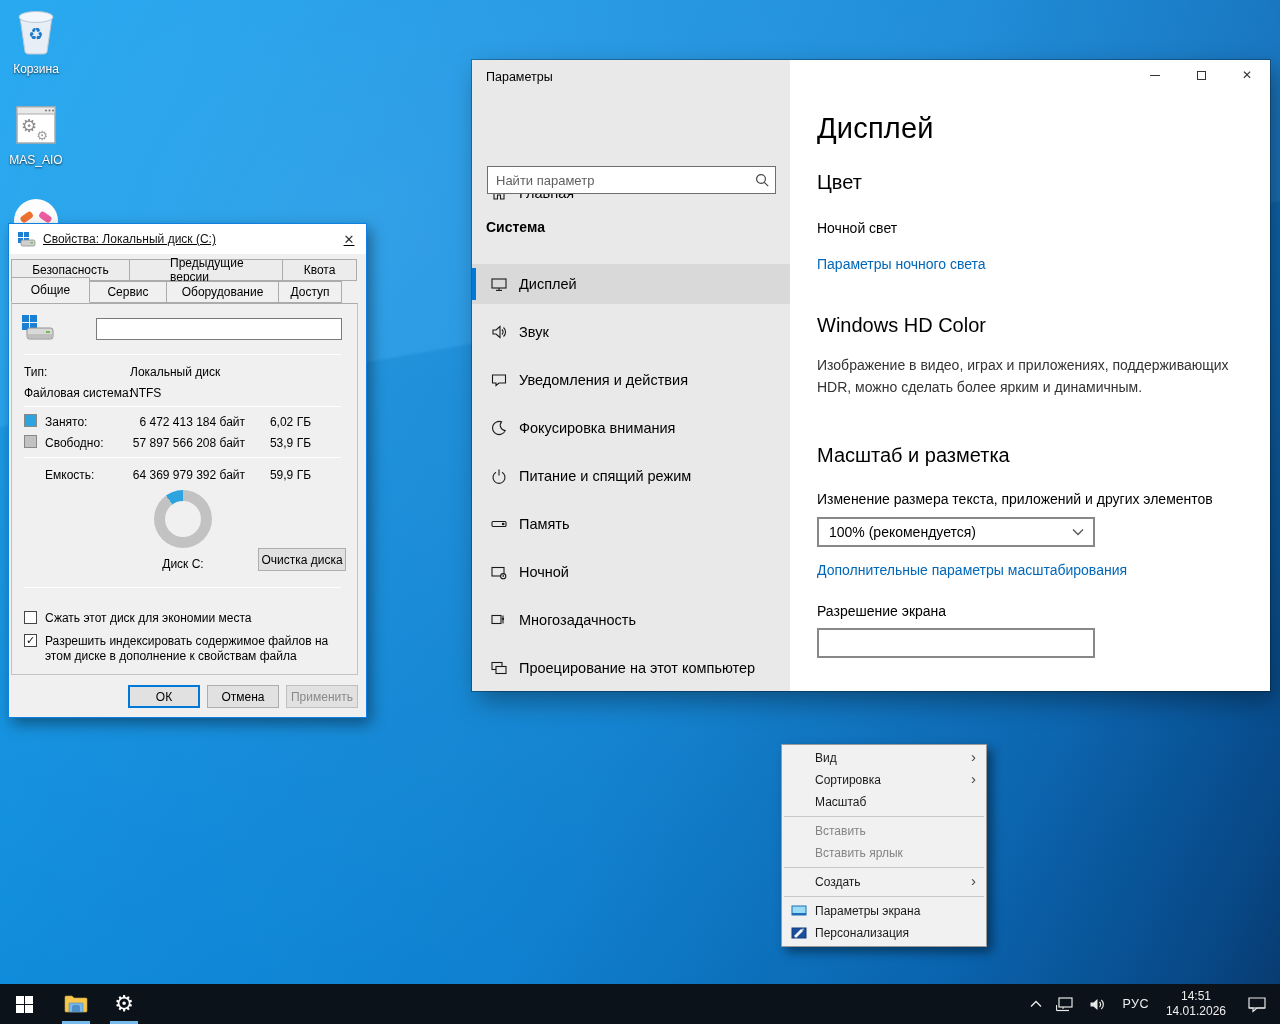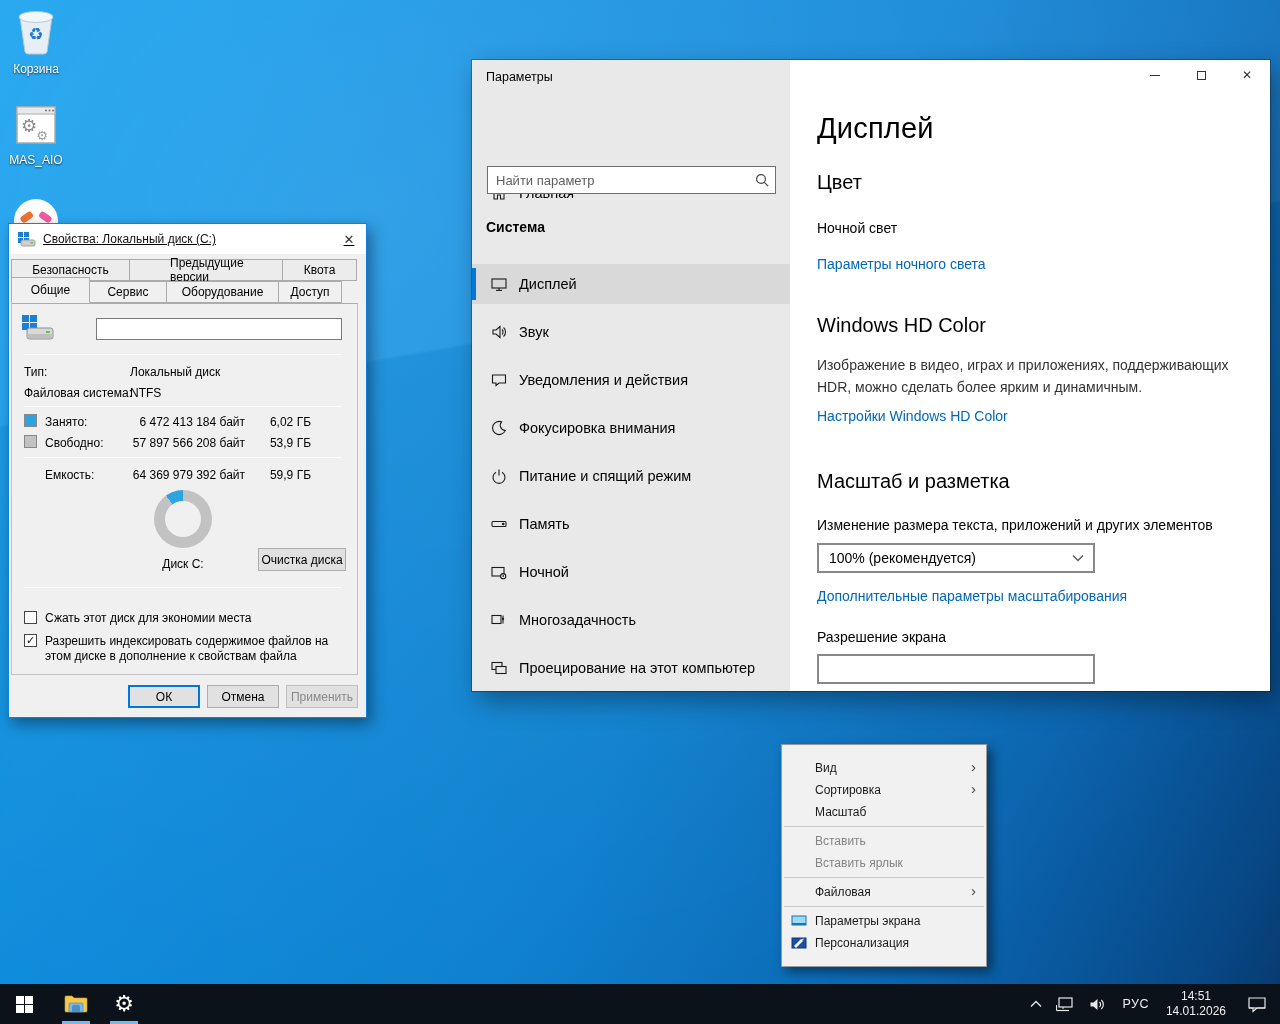--- a/index.html
+++ b/index.html
@@ -91,21 +91,21 @@
   .cleanup { position:absolute; right:11px; width:88px; height:23px; }
   .cb { position:absolute; left:12px; width:13px; height:13px; background:#fff; border:1px solid #454545; font-size:11px; line-height:11px; text-align:center; color:#111; }
   .cb-lbl { position:absolute; left:33px; line-height:15px; }
   .pd-buttons { position:absolute; bottom:9px; right:8px; display:flex; }
   .pd-buttons .btn { width:72px; height:23px; margin-left:7px; }
   .btn.default { border:2px solid #0078d7; }
   .btn.disabled { color:#8a8a8a; border-color:#bfbfbf; }
 
   
   .ctxmenu { position:absolute; left:781px; top:744px; width:206px; background:#f1f1f1; border:1px solid #999;
-    box-shadow:5px 5px 10px rgba(0,0,0,.45); z-index:40; padding:12px 0; }
+    box-shadow:5px 5px 10px rgba(0,0,0,.45); z-index:40; padding:2px 0; }
   .mi { height:22px; display:flex; align-items:center; position:relative; font-size:12px; color:#1a1a1a; }
   .mi .mtx { margin-left:33px; }
   .mi.disabled { color:#848484; }
   .mi .arrow { position:absolute; right:10px; font-size:15px; color:#444; line-height:1; top:2px; }
   .mi .mico { position:absolute; left:9px; top:3px; width:16px; height:16px; }
   .msep { height:1px; background:#c9c9c9; margin:3px 2px; }
 
   svg { display:block; }
 </style>
 </head>
@@ -272,21 +272,20 @@
       </div>
       <div class="s-content">
         <div class="h1">Дисплей</div>
 
         <div class="h2" style="margin-top:26px;">Цвет</div>
         <div class="lbl14" style="margin-top:26px;">Ночной свет</div>
         <div class="link" style="margin-top:20px;">Параметры ночного света</div>
 
         <div class="h2" style="margin-top:42px;">Windows HD Color</div>
         <div class="para" style="margin-top:17px;">Изображение в видео, играх и приложениях, поддерживающих HDR, можно сделать более ярким и динамичным.</div>
-        <div class="link" style="margin-top:10px;">Настройки Windows HD Color</div>
 
         <div class="h2" style="margin-top:46px;">Масштаб и разметка</div>
         <div class="lbl14" style="margin-top:24px;">Изменение размера текста, приложений и других элементов</div>
         <div class="select" style="margin-top:10px;">
           <span class="val">100% (рекомендуется)</span>
           <span class="chev">
             <svg width="12" height="8" viewBox="0 0 12 8" fill="none" stroke="#555" stroke-width="1.3">
                 <polyline points="1,1.5 6,6.5 11,1.5"></polyline>
               </svg>
           </span>
@@ -421,21 +420,21 @@
     </div>
     <div class="msep"></div>
     <div class="mi disabled">
       <span class="mtx">Вставить</span>
     </div>
     <div class="mi disabled">
       <span class="mtx">Вставить ярлык</span>
     </div>
     <div class="msep"></div>
     <div class="mi">
-      <span class="mtx">Файловая</span>
+      <span class="mtx">Создать</span>
         <span class="arrow">›</span>
     </div>
     <div class="msep"></div>
     <div class="mi">
       <span class="mico">
         <svg width="16" height="16" viewBox="0 0 16 16">
           <rect x="1" y="3" width="14" height="9" fill="#9adcf5" stroke="#1d6fb8" stroke-width="1"></rect>
           <rect x="1" y="10" width="14" height="2" fill="#1d6fb8"></rect>
         </svg>
       </span>

